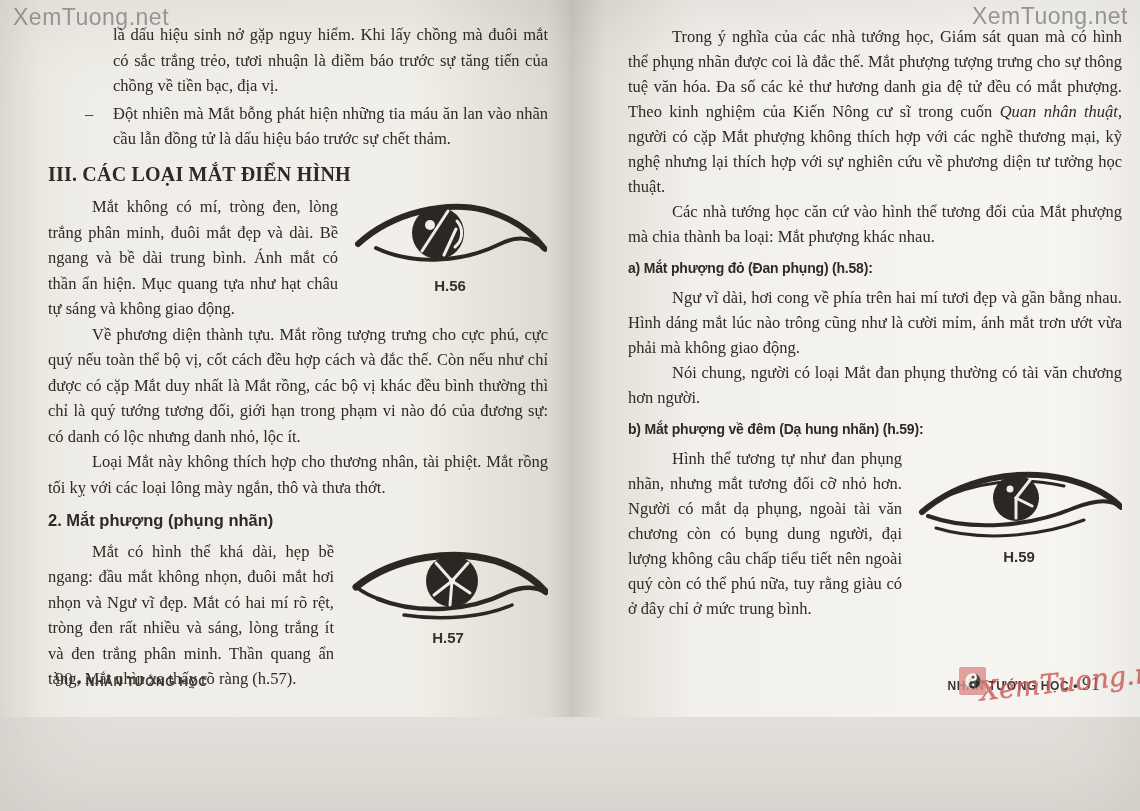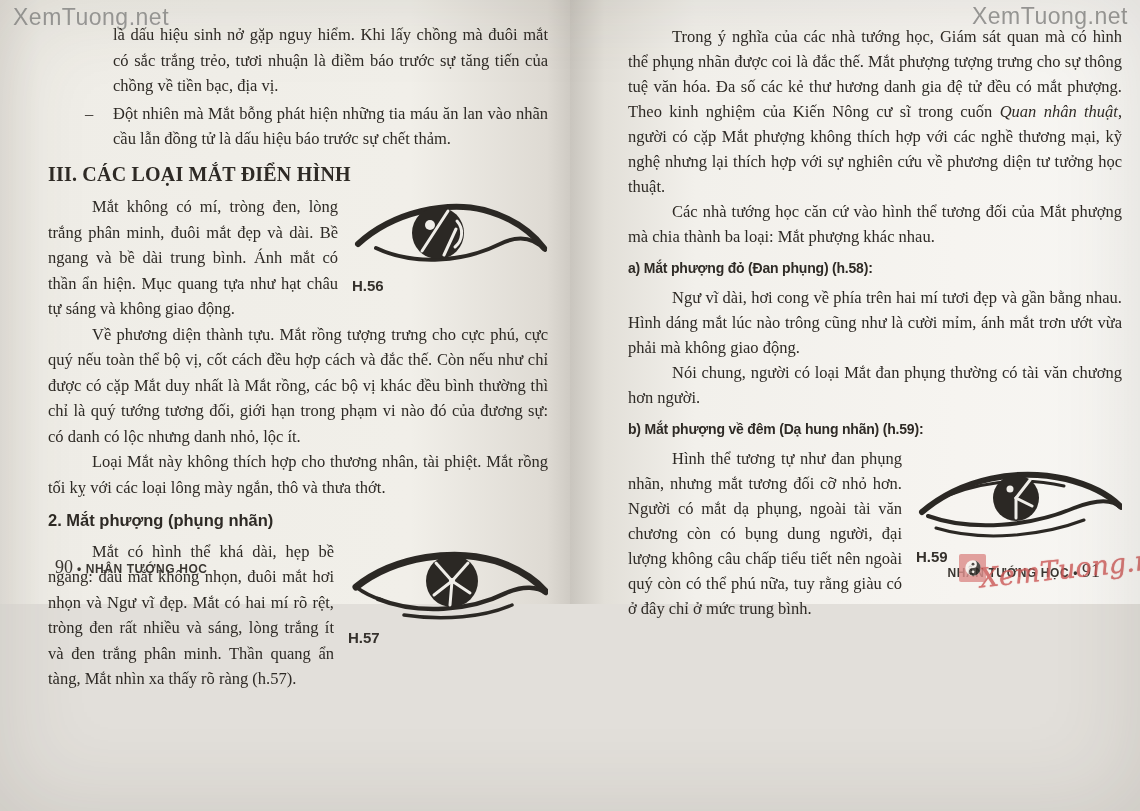--- a/index.html
+++ b/index.html
@@ -1,21 +1,21 @@
 <!DOCTYPE html>
 <html><head>
 <meta charset="utf-8">
 <style>
   html,body{margin:0;padding:0;}
   body{width:1140px;height:811px;overflow:hidden;background:#e2dfda;
        font-family:"Liberation Serif","DejaVu Serif",serif;color:#2e2a25;}
   .spread{position:relative;width:1140px;height:811px;}
   .spread::after{content:"";position:absolute;inset:0;pointer-events:none;
        box-shadow:inset 0 0 90px rgba(70,62,50,.14);}
-  .page{position:absolute;top:0;height:604px;width:570px;}
+  .page{position:absolute;top:0;height:717px;width:570px;}
   .page.left{left:0;background:linear-gradient(90deg,#e6e3dd 0%,#efede7 7%,#f1efe9 72%,#dedad3 96%,#cfcbc4 100%);}
   .page.right{left:570px;background:linear-gradient(90deg,#c9c5be 0%,#e2dfd8 6%,#f2f0eb 22%,#f6f4f0 68%,#f7f6f3 100%);}
 
   .wm{position:absolute;font-family:"Liberation Sans","DejaVu Sans",sans-serif;
       font-size:23px;color:#9a9a98;letter-spacing:.5px;}
   .wm.tl{left:13px;top:4px;}
   .wm.tr{right:12px;top:3px;}
 
   .content{position:absolute;text-align:justify;font-size:16.5px;line-height:25.5px;}
   .page.left .content{left:48px;top:22px;width:500px;}
@@ -29,21 +29,21 @@
   .bullet p{flex:1;}
 
   h2{font-size:20px;margin:10px 0 7px;font-weight:bold;letter-spacing:.2px;}
   h3{font-size:16.5px;margin:8px 0 5px;font-family:"Liberation Sans","DejaVu Sans",sans-serif;
      font-weight:bold;}
   h3 .hr{font-family:"Liberation Serif","DejaVu Serif",serif;font-weight:normal;}
   h4{font-size:14px;margin:7px 0 4px;font-family:"Liberation Sans","DejaVu Sans",sans-serif;
      font-weight:bold;letter-spacing:-.2px;}
 
   .frow{display:flow-root;}
-  figure{float:right;margin:2px 0 4px 14px;}
+  figure{float:right;margin:2px 0 4px 14px;text-align:center;}
   figure svg{display:block;}
   figcaption{font-family:"Liberation Sans","DejaVu Sans",sans-serif;font-weight:bold;
      font-size:15px;margin-top:2px;color:#35312c;}
   .fig56{width:196px;}
   .fig57{width:200px;margin-bottom:18px;}
   .fig58{width:206px;margin-bottom:24px;}
   .fig59{width:206px;margin-top:10px;}
 
   .eyestroke{fill:none;stroke:#2b2824;stroke-linecap:round;}
   .iris{fill:#2b2824;}

